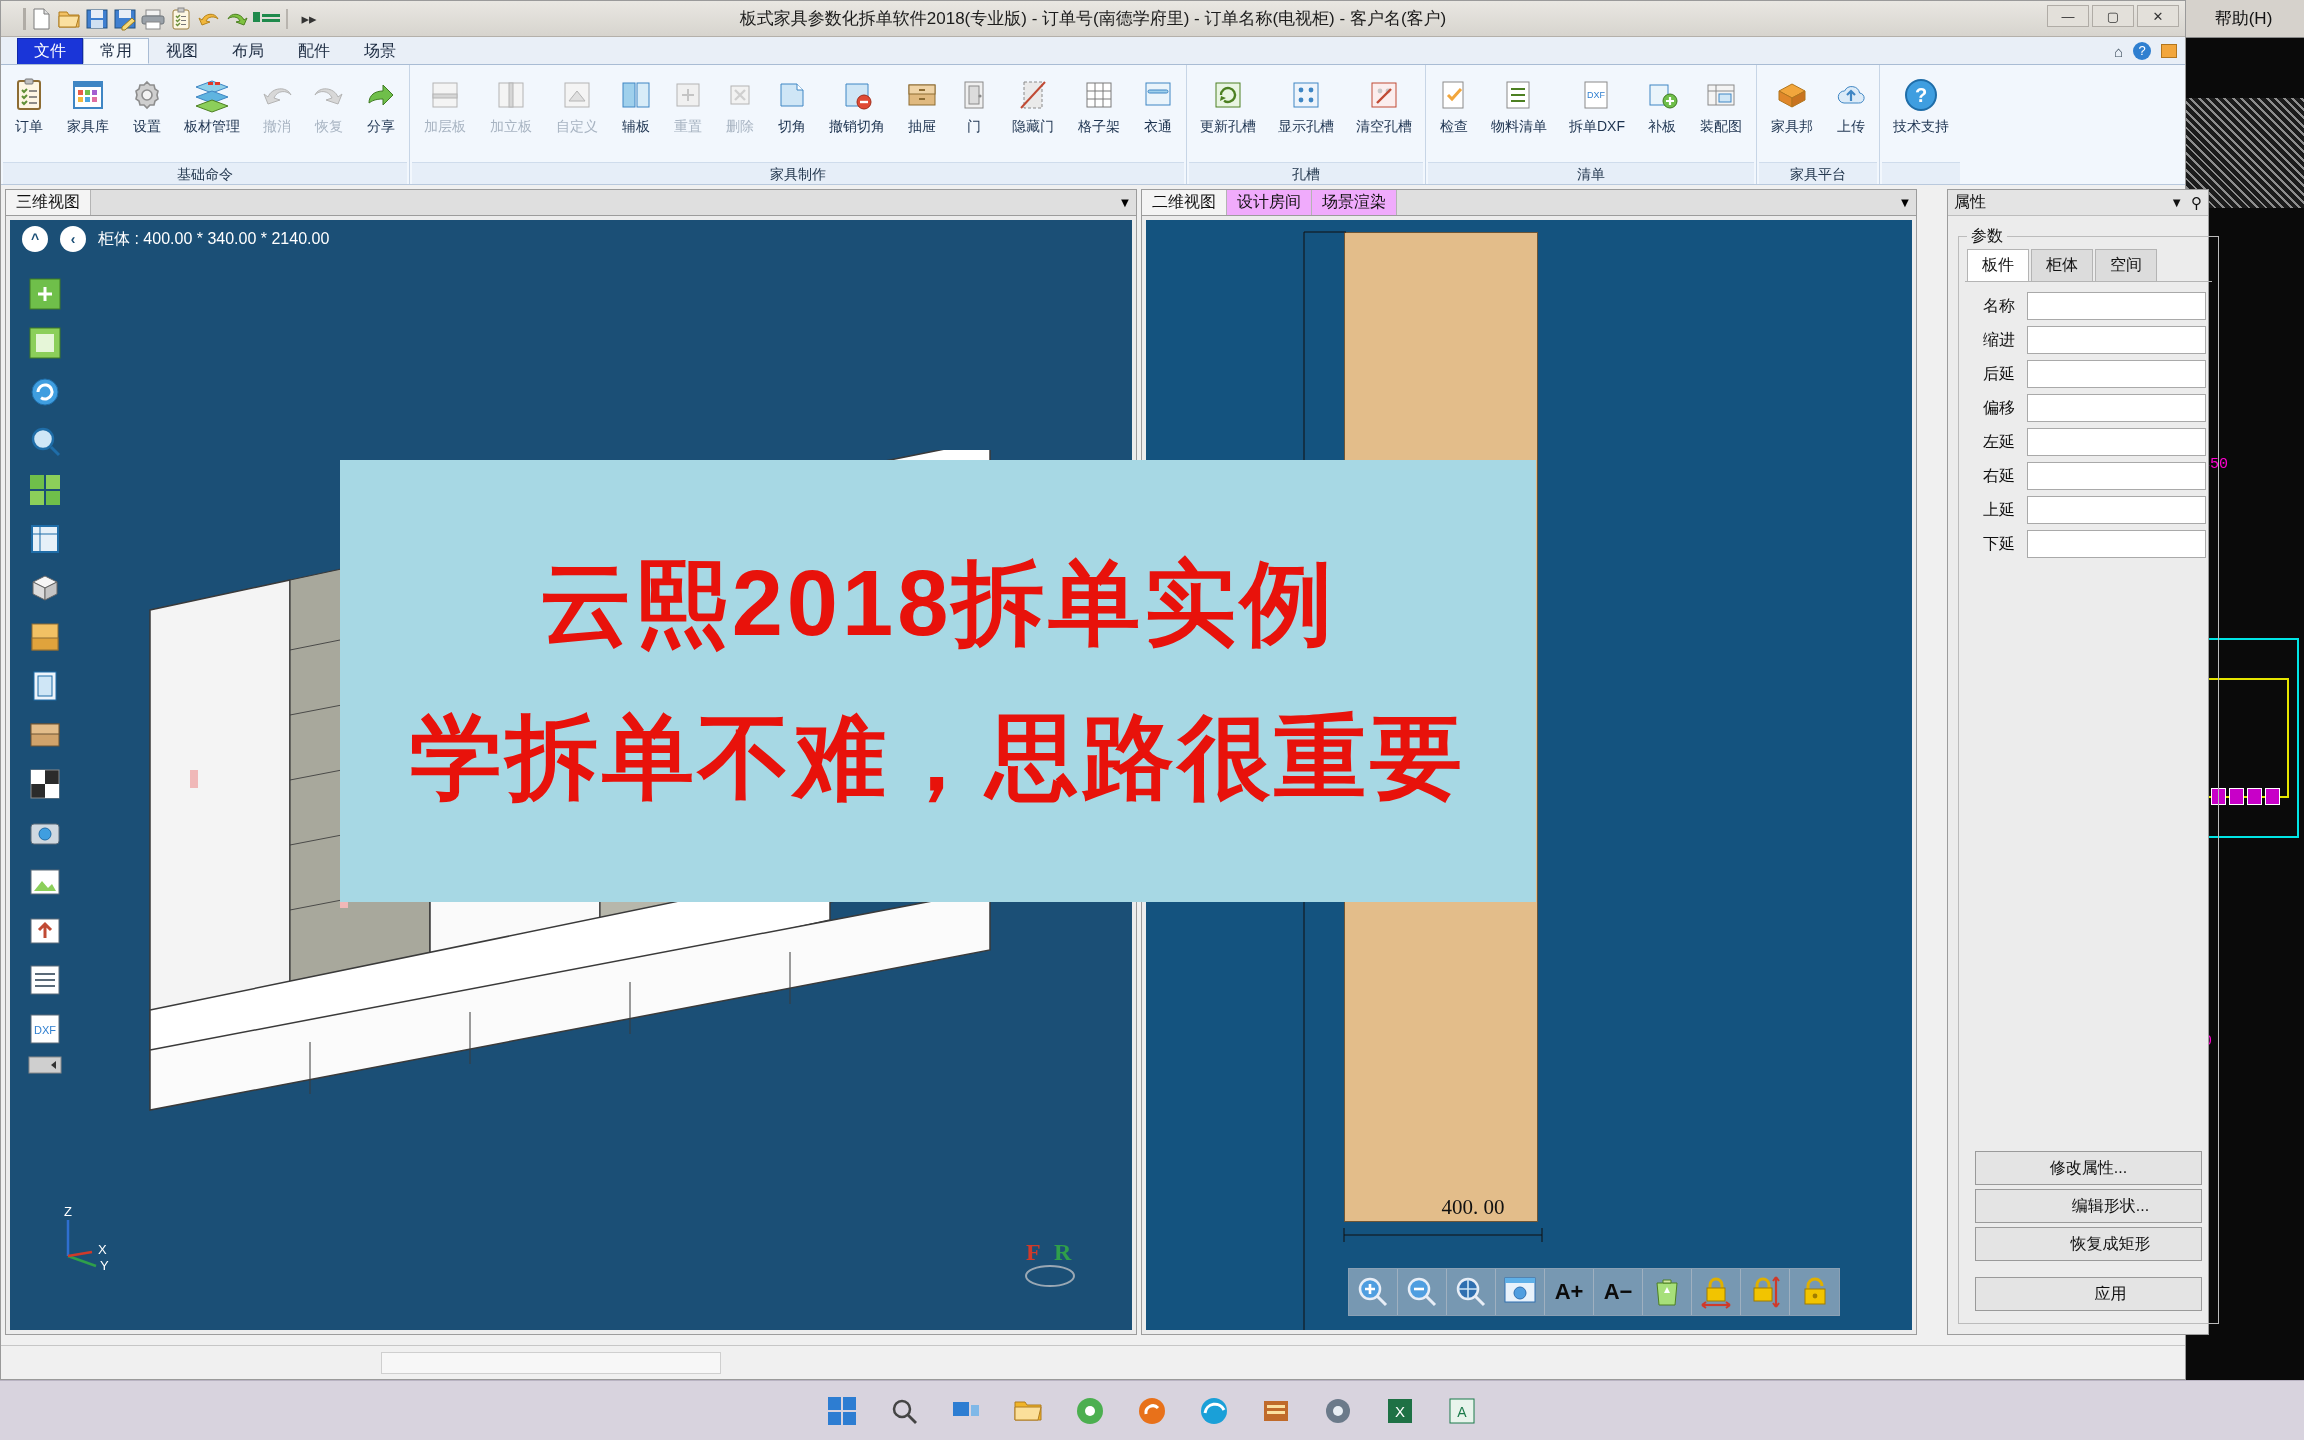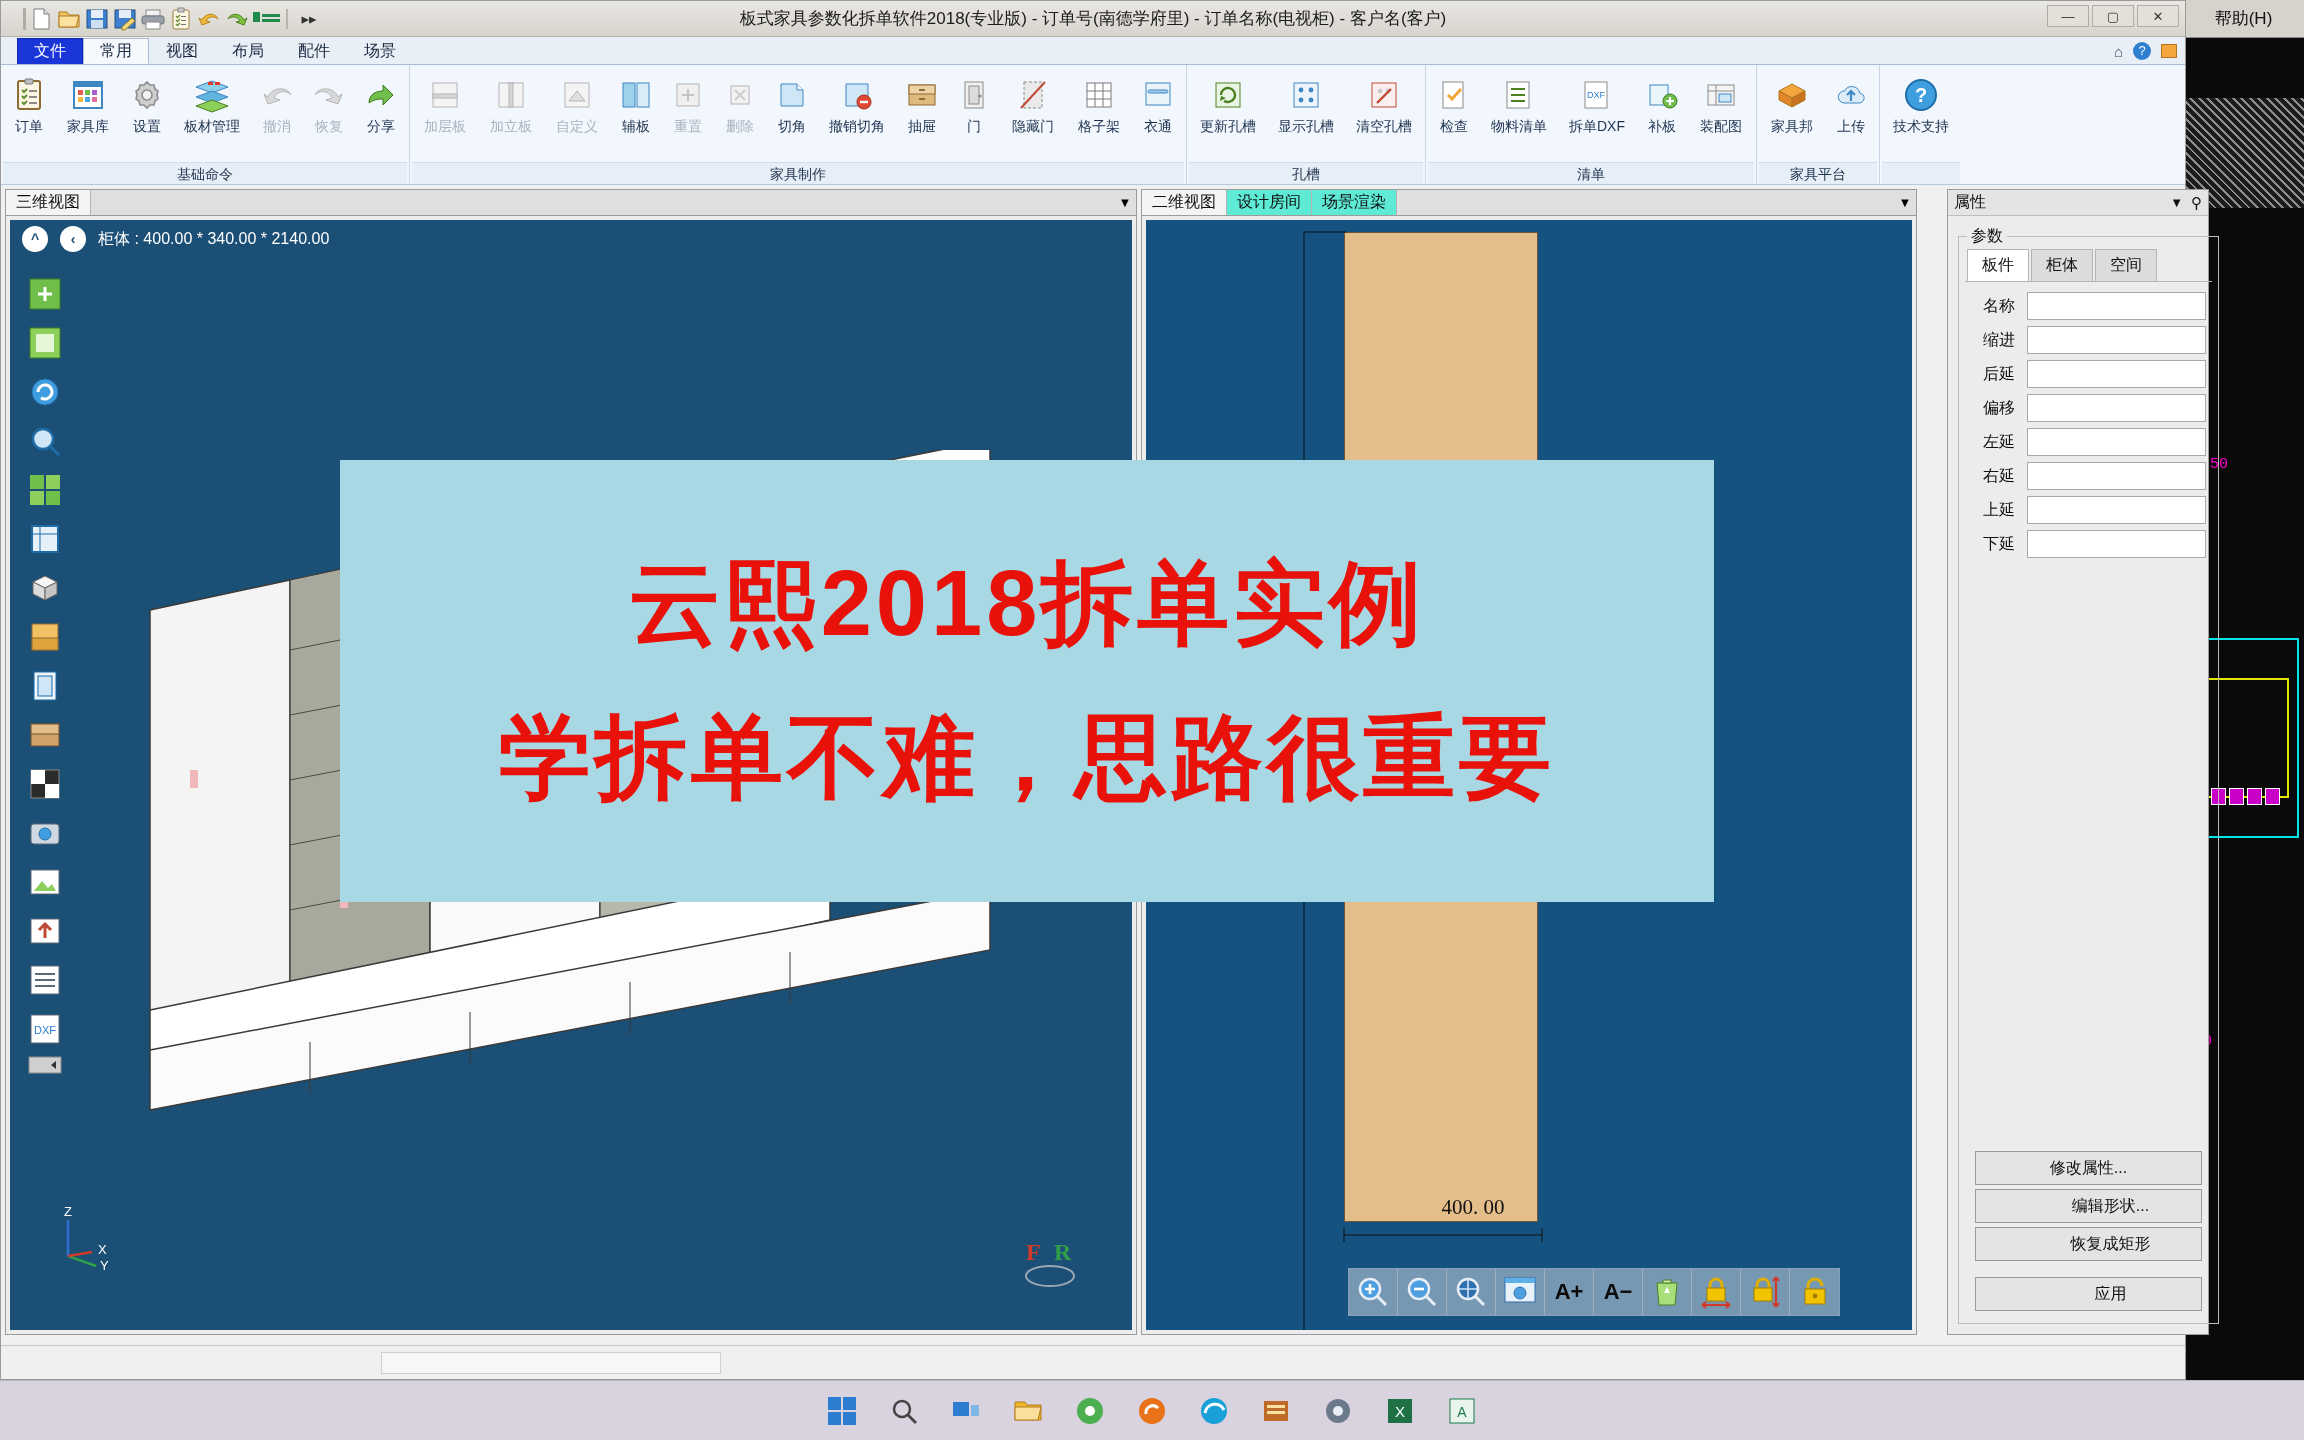--- a/index.html
+++ b/index.html
@@ -71,21 +71,21 @@
   .ritem { width:52px; display:flex; flex-direction:column; align-items:center;
     padding-top:7px; cursor:default; }
   .ritem .glyph { width:40px; height:40px; display:flex; align-items:center; justify-content:center; }
   .ritem .lbl { font-size:14px; color:#1d3350; margin-top:3px; white-space:nowrap; }
   .ritem.dim .lbl { color:#a8b4c2; }
   .ritem.wide { width:66px; }
   .ritem.xwide { width:78px; }
   .panel-tabs { height:26px; background:#dfdfdf; border-bottom:1px solid #9c9c9c;
     display:flex; align-items:stretch; position:relative; }
   .ptab { padding:0 10px; font-size:16px; color:#111; display:flex; align-items:center;
-    border-right:1px solid #b4b4b4; background:#5eead4; }
+    border-right:1px solid #b4b4b4; background:#f0abfc; }
   .ptab.active { background:#f4f4f4; }
   .ptab-spacer { flex:1; background:#dfdfdf; }
   .ptab-caret { width:22px; display:flex; align-items:center; justify-content:center; font-size:13px; }
 
   
   .view3d-wrap { position:absolute; left:4px; top:188px; width:1132px; bottom:44px;
     border:1px solid #9c9c9c; background:#ececec; }
   .view3d { position:absolute; left:4px; top:30px; right:4px; bottom:4px;
     background:#1b4f76; overflow:hidden; }
   .v3-head { position:absolute; left:0; top:0; right:0; height:38px; display:flex;
@@ -136,21 +136,21 @@
   .pbtn + .pbtn { margin-top:4px;padding-left:44px; }
   .pbtn.gap { margin-top:16px; }
 
   
   .statusbar { position:absolute; left:0; right:0; bottom:0; height:34px;
     background:#f0f0f0; border-top:1px solid #c6c6c6; display:flex; align-items:center; }
   .status-slot { width:340px; height:22px; border:1px solid #cfcfcf; background:#f7f7f7; margin-left:380px; }
 
   
   .banner {
-    position:absolute; left:340px; top:460px; width:1374px; height:442px;
+    position:absolute; left:340px; top:460px; width:1196px; height:442px;
     background:#a7d8e4; display:flex; flex-direction:column;
     align-items:center; justify-content:center; gap:30px; z-index:40;
   }
   .banner .l1 { color:#e8120b; font-size:92px; font-weight:bold; letter-spacing:4px; }
   .banner .l2 { color:#e8120b; font-size:92px; font-weight:bold; letter-spacing:4px; }
 
   
   .taskbar { position:absolute; left:0; bottom:0; width:2304px; height:60px;
     background:#d8d3de; border-top:1px solid #b9b3c2; display:flex;
     align-items:center; justify-content:center; gap:26px; }

